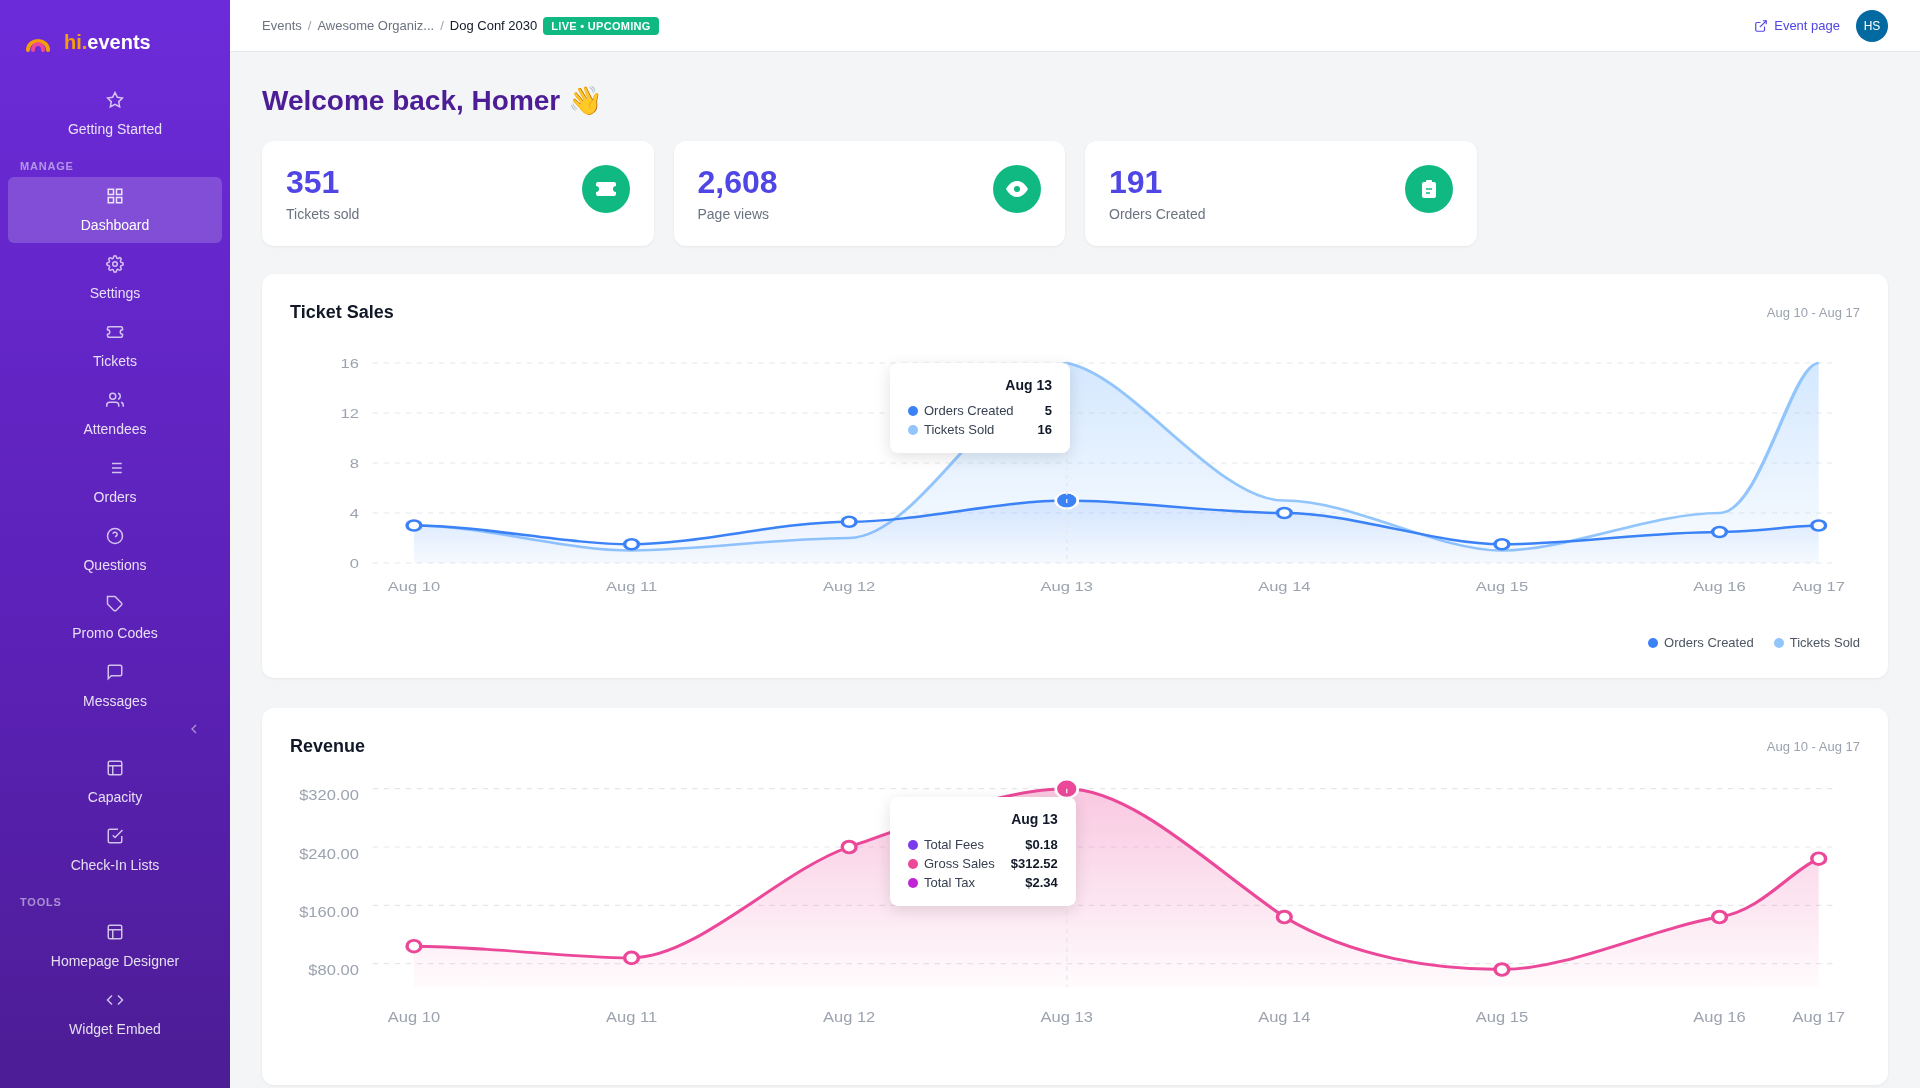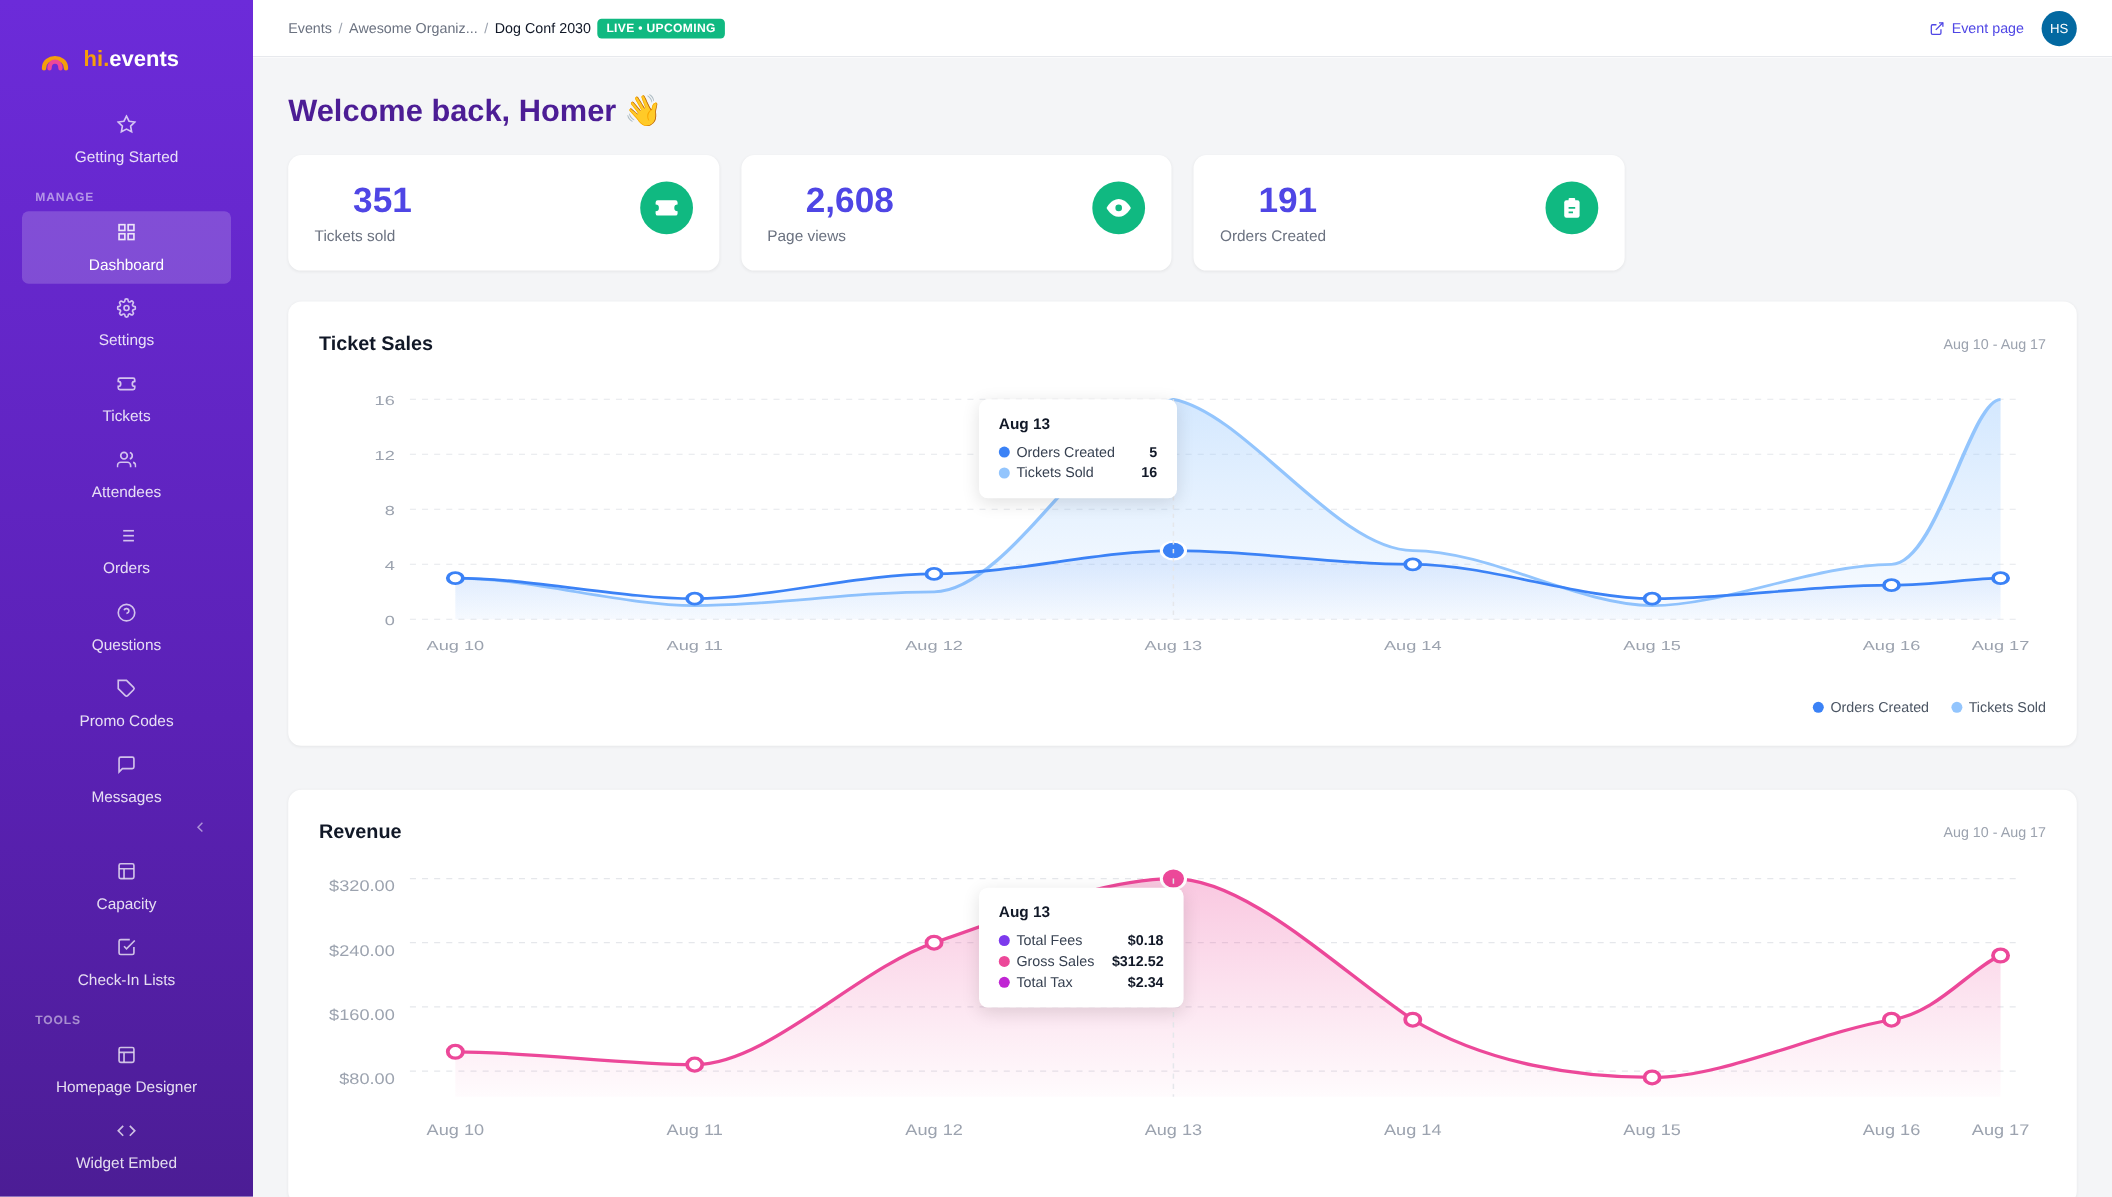--- a/index.html
+++ b/index.html
@@ -6,24 +6,23 @@
     body { font-family: -apple-system, BlinkMacSystemFont, 'Segoe UI', sans-serif; background: #f4f5f7; display: flex; height: 100vh; overflow: hidden; }
 
     
     .sidebar {
       width: 230px;
       min-width: 230px;
       background: linear-gradient(180deg, #6c2bd9 0%, #5b21b6 60%, #4c1d95 100%);
       color: white;
       display: flex;
       flex-direction: column;
-      padding: 12px;
+      padding: 0;
       height: 100vh;
       overflow-y: auto;
-      justify-content: space-between;
     }
     .sidebar-logo {
       padding: 24px 20px 20px;
       display: flex;
       align-items: center;
       gap: 8px;
     }
     .logo-icon {
       width: 36px;
       height: 36px;
@@ -159,21 +158,20 @@
       justify-content: space-between;
       box-shadow: 0 1px 3px rgba(0,0,0,0.06);
     }
     .stat-card-left {}
     .stat-value {
       font-size: 32px;
       font-weight: 700;
       color: #4f46e5;
       line-height: 1.1;
       margin-bottom: 6px;
-      margin-left: 35px;
     }
     .stat-label {
       font-size: 14px;
       color: #6b7280;
     }
     .stat-icon {
       width: 48px;
       height: 48px;
       border-radius: 50%;
       background: #10b981;
@@ -182,22 +180,23 @@
       justify-content: center;
       flex-shrink: 0;
     }
     .stat-icon svg { width: 24px; height: 24px; fill: white; }
 
     
     .chart-card {
       background: white;
       border-radius: 12px;
       padding: 28px;
-      margin-bottom: 40px;
+      margin-bottom: 30px;
       box-shadow: 0 1px 3px rgba(0,0,0,0.06);
+      text-align: right;
     }
     .chart-header {
       display: flex;
       align-items: center;
       justify-content: space-between;
       margin-bottom: 20px;
     }
     .chart-title {
       font-size: 18px;
       font-weight: 700;

